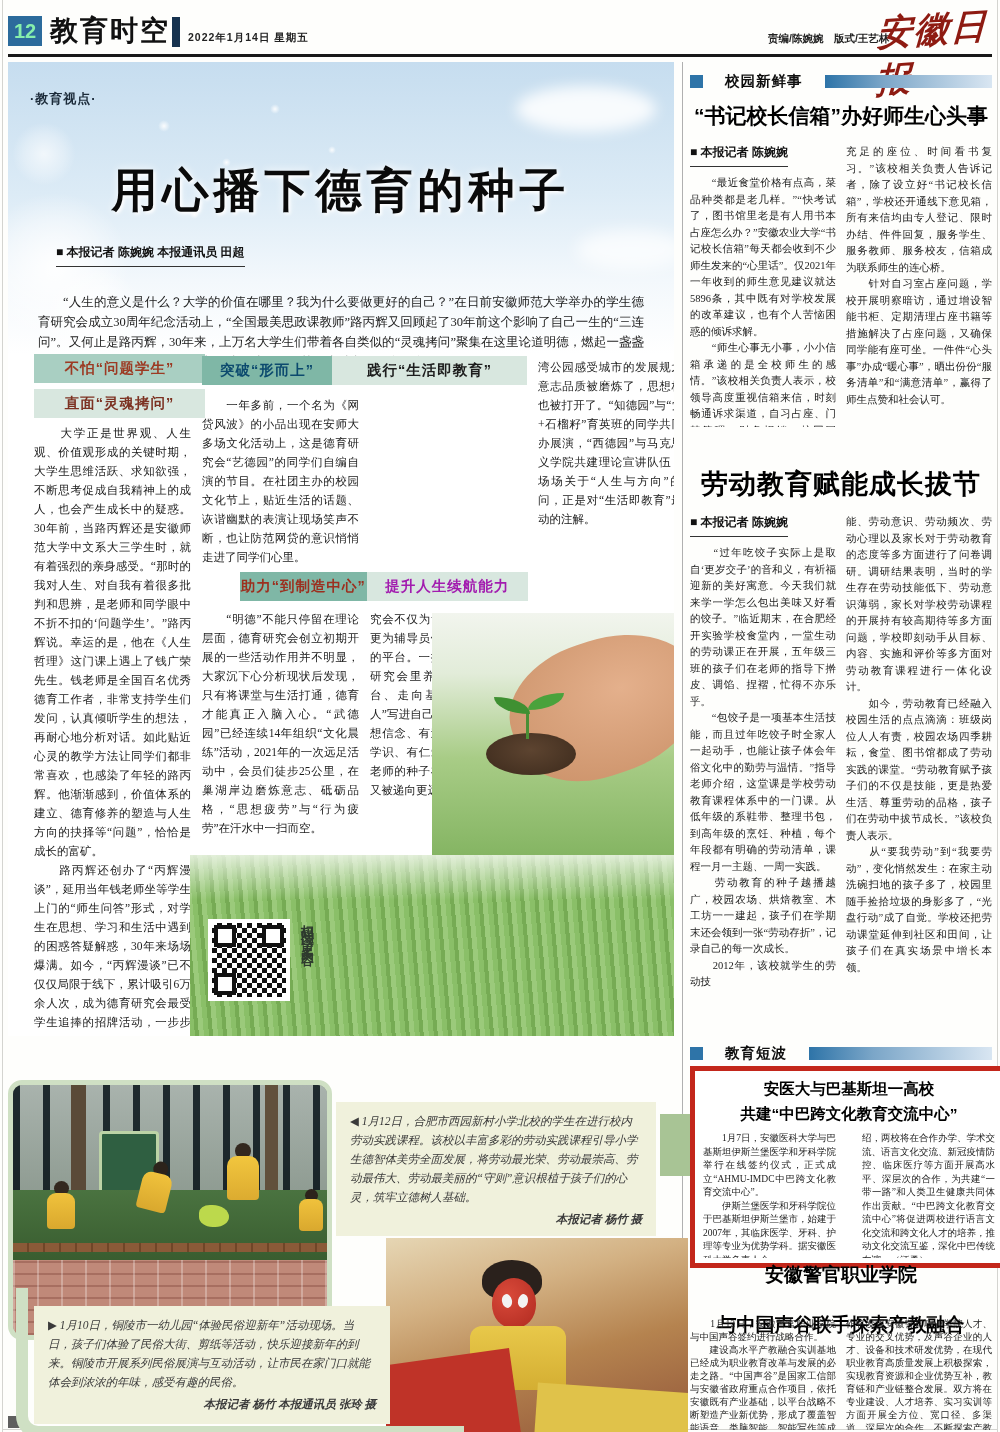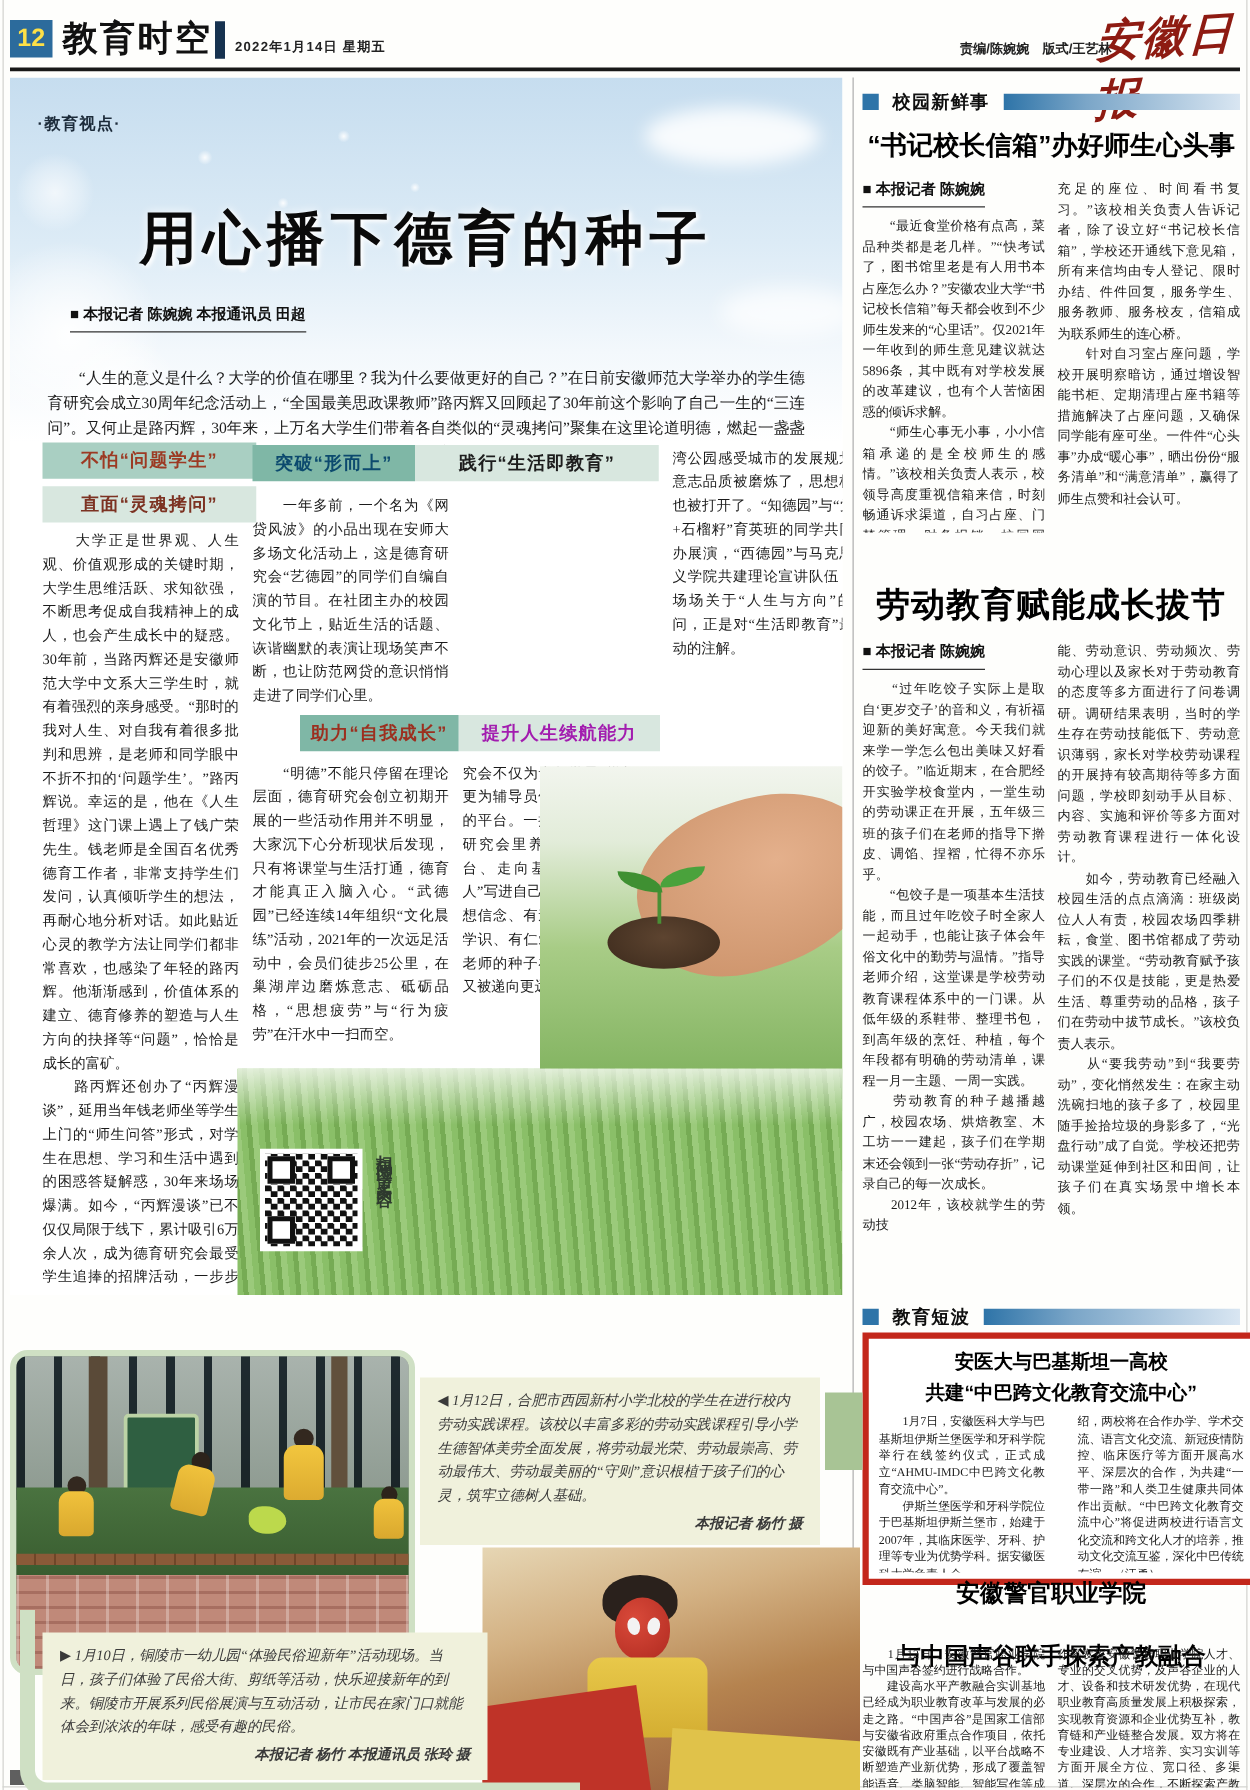--- a/index.html
+++ b/index.html
@@ -5,21 +5,21 @@
   html,body{margin:0;padding:0;background:#e9e9e5;}
   .page{position:relative;width:1000px;height:1432px;margin:0 auto;background:#fefefc;
         font-family:"Liberation Sans",sans-serif;overflow:hidden;}
   .abs{position:absolute;}
   .jt{text-align:justify;overflow:hidden;white-space:pre-line;color:#1b1b1b;}
   .mbody{font:11.5px/19px "Liberation Serif","DejaVu Serif",serif;}
   .sbody{font:10.5px/16.5px "Liberation Serif","DejaVu Serif",serif;}
   .rbody{font:9.5px/13.5px "Liberation Serif","DejaVu Serif",serif;}
   .a4body{font:9.5px/13px "Liberation Serif","DejaVu Serif",serif;}
   .shbox{display:flex;align-items:center;justify-content:center;font-weight:700;font-size:14.5px;letter-spacing:1px;}
-  .sechead{display:flex;align-items:center;gap:11px;}
+  .sechead{display:flex;align-items:center;gap:22px;}
   .sqr{width:13px;height:13px;background:#2e74a8;}
   .seclabel{font-weight:800;font-size:14.5px;color:#0f0f0f;letter-spacing:1px;}
   .secbar{flex:1;height:13px;background:linear-gradient(90deg,#2e74a8 0%,#7ba6c8 35%,#d9e6f2 100%);}
   .byline{font-size:12px;font-weight:700;color:#111;border-bottom:1px solid #333;padding-bottom:5px;display:inline-block;}
   .dand{position:absolute;border-radius:50%;background:radial-gradient(circle,rgba(255,255,255,.95) 0%,rgba(255,255,255,.4) 45%,rgba(255,255,255,0) 70%);}
   .seed{position:absolute;border-radius:50%;background:radial-gradient(circle,rgba(255,255,255,.9),rgba(255,255,255,0) 70%);}
   .credit{text-align:right;font-weight:700;margin-top:3px;}
   .cap{background:#f0f1dc;font:italic 11.5px/19px "Liberation Serif","DejaVu Serif",serif;color:#3a3a3a;padding:10px 14px;box-sizing:border-box;}
   .grass{background:repeating-linear-gradient(85deg,#8abf68 0 5px,#76ab54 5px 9px,#9bca7b 9px 14px);}
   .ctitle{text-align:center;font-weight:800;color:#000;}
@@ -28,21 +28,21 @@
 </head>
 <body>
 
 <div class="page">
 
   <div class="abs" style="left:2px;top:0;width:1px;height:1432px;background:#d4d4d0;"></div>
   <div class="abs" style="left:997px;top:0;width:1px;height:1432px;background:#d4d4d0;"></div>
   <div class="abs" style="left:2px;top:1429px;width:996px;height:1px;background:#d4d4d0;"></div>
   <div class="abs" style="left:8px;top:1416px;width:12px;height:12px;background:#5f5f5f;"></div>
 
-  <div class="abs" style="left:8px;top:16px;width:34px;height:30px;background:#2c6b9c;color:#fde047;font-weight:800;font-size:20px;display:flex;align-items:center;justify-content:center;">12</div>
+  <div class="abs" style="left:8px;top:16px;width:34px;height:30px;background:#2c6b9c;color:#86efac;font-weight:800;font-size:20px;display:flex;align-items:center;justify-content:center;">12</div>
   <div class="abs" style="left:50px;top:12px;font-size:28px;font-weight:900;color:#111;letter-spacing:2px;">教育时空</div>
   <div class="abs" style="left:172px;top:17px;width:8px;height:30px;background:#16324f;"></div>
   <div class="abs" style="left:188px;top:31px;font-size:10.5px;font-weight:700;color:#222;letter-spacing:1px;">2022年1月14日 星期五</div>
   <div class="abs" style="left:768px;top:32px;font-size:10.5px;font-weight:700;color:#222;">责编/陈婉婉　版式/王艺林</div>
   <div class="abs serifT" style="left:876px;top:6px;font-size:35px;font-weight:700;font-style:italic;color:#8e1b12;transform:rotate(-4deg) skewX(-6deg);letter-spacing:2px;">安徽日报</div>
   <div class="abs" style="left:8px;top:54px;width:984px;height:3px;background:#181818;"></div>
 
   <div class="abs" style="left:8px;top:62px;width:666px;height:974px;background:#fff;overflow:hidden;">
 
     <div class="abs" style="left:0;top:0;width:666px;height:292px;background:linear-gradient(180deg,#c6ddef 0%,#dcebf6 45%,#f3f8fc 75%,rgba(255,255,255,0) 100%);">
@@ -80,21 +80,21 @@
     <div class="abs" style="left:194px;top:294px;width:325px;display:flex;">
       <div class="shbox" style="height:29px;flex:0 0 40%;background:#7fb7a6;color:#0c4a6e;">突破“形而上”</div>
       <div class="shbox" style="height:29px;flex:1;background:#d8e7df;color:#1d1d1d;">践行“生活即教育”</div>
     </div>
 
     <div class="abs jt mbody" style="left:26px;top:362px;width:157px;height:610px;">　　大学正是世界观、人生观、价值观形成的关键时期，大学生思维活跃、求知欲强，不断思考促成自我精神上的成人，也会产生成长中的疑惑。30年前，当路丙辉还是安徽师范大学中文系大三学生时，就有着强烈的亲身感受。“那时的我对人生、对自我有着很多批判和思辨，是老师和同学眼中不折不扣的‘问题学生’。”路丙辉说。幸运的是，他在《人生哲理》这门课上遇上了钱广荣先生。钱老师是全国百名优秀德育工作者，非常支持学生们发问，认真倾听学生的想法，再耐心地分析对话。如此贴近心灵的教学方法让同学们都非常喜欢，也感染了年轻的路丙辉。他渐渐感到，价值体系的建立、德育修养的塑造与人生方向的抉择等“问题”，恰恰是成长的富矿。
 　　路丙辉还创办了“丙辉漫谈”，延用当年钱老师坐等学生上门的“师生问答”形式，对学生在思想、学习和生活中遇到的困惑答疑解惑，30年来场场爆满。如今，“丙辉漫谈”已不仅仅局限于线下，累计吸引6万余人次，成为德育研究会最受学生追捧的招牌活动，一步步回答着青年学子的“人生之问”。</div>
     <div class="abs jt mbody" style="left:194px;top:334px;width:157px;height:172px;">　　一年多前，一个名为《网贷风波》的小品出现在安师大多场文化活动上，这是德育研究会“艺德园”的同学们自编自演的节目。在社团主办的校园文化节上，贴近生活的话题、诙谐幽默的表演让现场笑声不断，也让防范网贷的意识悄悄走进了同学们心里。</div>
 
     <div class="abs" style="left:232px;top:510px;width:288px;display:flex;z-index:5;">
-      <div class="shbox" style="height:29px;flex:0 0 44%;background:#7fb7a6;color:#9c2f1f;">助力“自我成长”</div>
+      <div class="shbox" style="height:29px;flex:0 0 44%;background:#7fb7a6;color:#9c2f1f;">助力“到制造中心”</div>
       <div class="shbox" style="height:29px;flex:1;background:#d8e7df;color:#a21caf;">提升人生续航能力</div>
     </div>
 
     <div class="abs jt mbody" style="left:194px;top:548px;width:157px;height:244px;">　　“明德”不能只停留在理论层面，德育研究会创立初期开展的一些活动作用并不明显，大家沉下心分析现状后发现，只有将课堂与生活打通，德育才能真正入脑入心。“武德园”已经连续14年组织“文化晨练”活动，2021年的一次远足活动中，会员们徒步25公里，在巢湖岸边磨炼意志、砥砺品格，“思想疲劳”与“行为疲劳”在汗水中一扫而空。</div>
     <div class="abs jt mbody" style="left:362px;top:548px;width:157px;height:244px;z-index:1;">究会不仅为青年学子“燃灯”，更为辅导员们搭建起交流互鉴的平台。一批批毕业生带着在研究会里养成的习惯走向讲台、走向基层，把“立德树人”写进自己的职业选择。有理想信念、有道德情操、有扎实学识、有仁爱之心，“四有”好老师的种子在这里生根发芽，又被递向更远的地方。</div>
     <div class="abs jt mbody" style="left:530px;top:296px;width:157px;height:250px;">湾公园感受城市的发展规划，意志品质被磨炼了，思想格局也被打开了。“知德园”与“党建+石榴籽”育英班的同学共同举办展演，“西德园”与马克思主义学院共建理论宣讲队伍，一场场关于“人生与方向”的追问，正是对“生活即教育”最生动的注解。</div>
 
     <div class="abs" style="left:424px;top:551px;width:242px;height:242px;z-index:2;background:linear-gradient(180deg,#f2f5ee 0%,#e2ecd9 25%,#a8cc86 60%,#85b563 100%);overflow:hidden;">
       <div class="abs" style="right:-30px;top:26px;width:195px;height:135px;background:radial-gradient(ellipse at 60% 40%,#e4b08c,#c98f66);border-radius:48% 52% 55% 45%;transform:rotate(-18deg);"></div>
       <div class="abs" style="left:54px;top:120px;width:90px;height:42px;background:radial-gradient(ellipse at 50% 40%,#5d4430,#3c2a1c);border-radius:50%;"></div>

